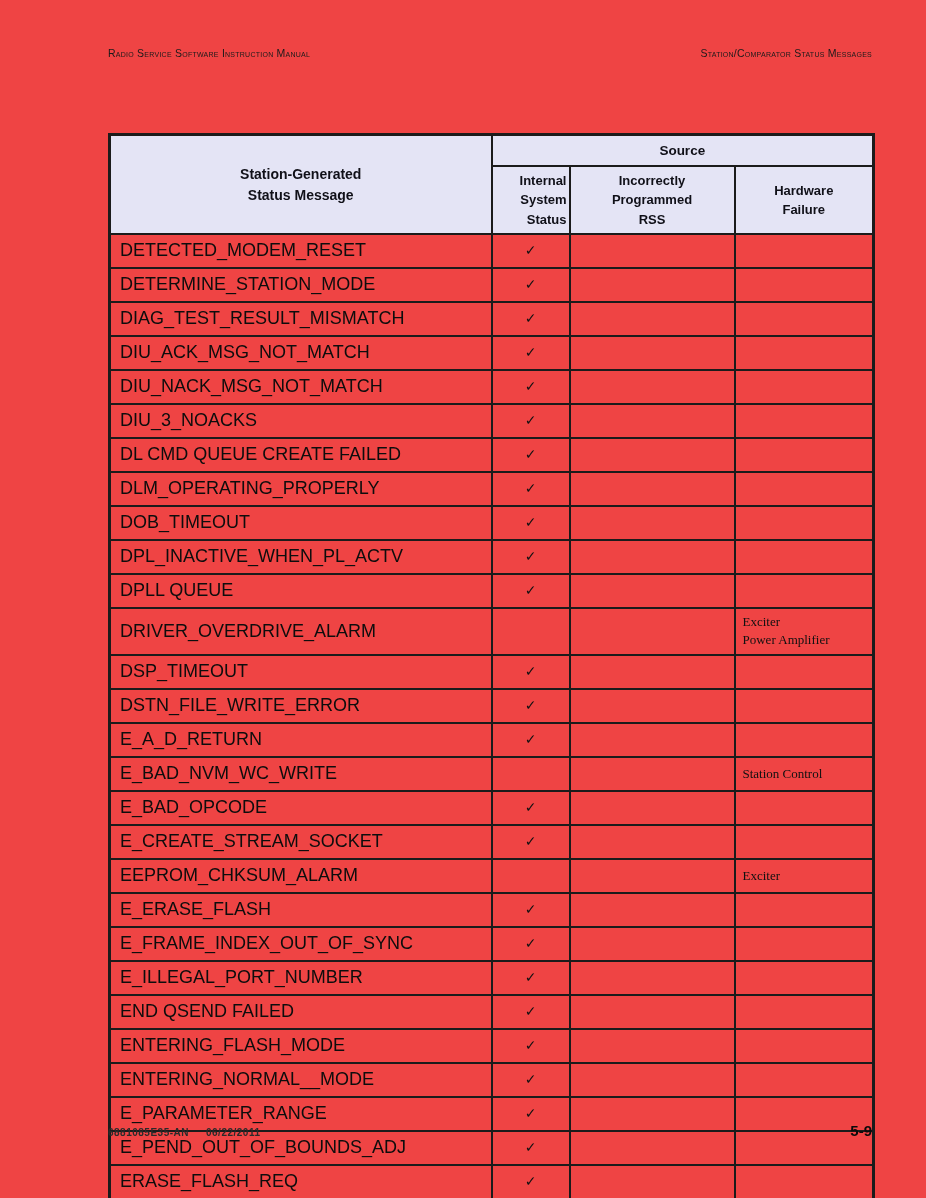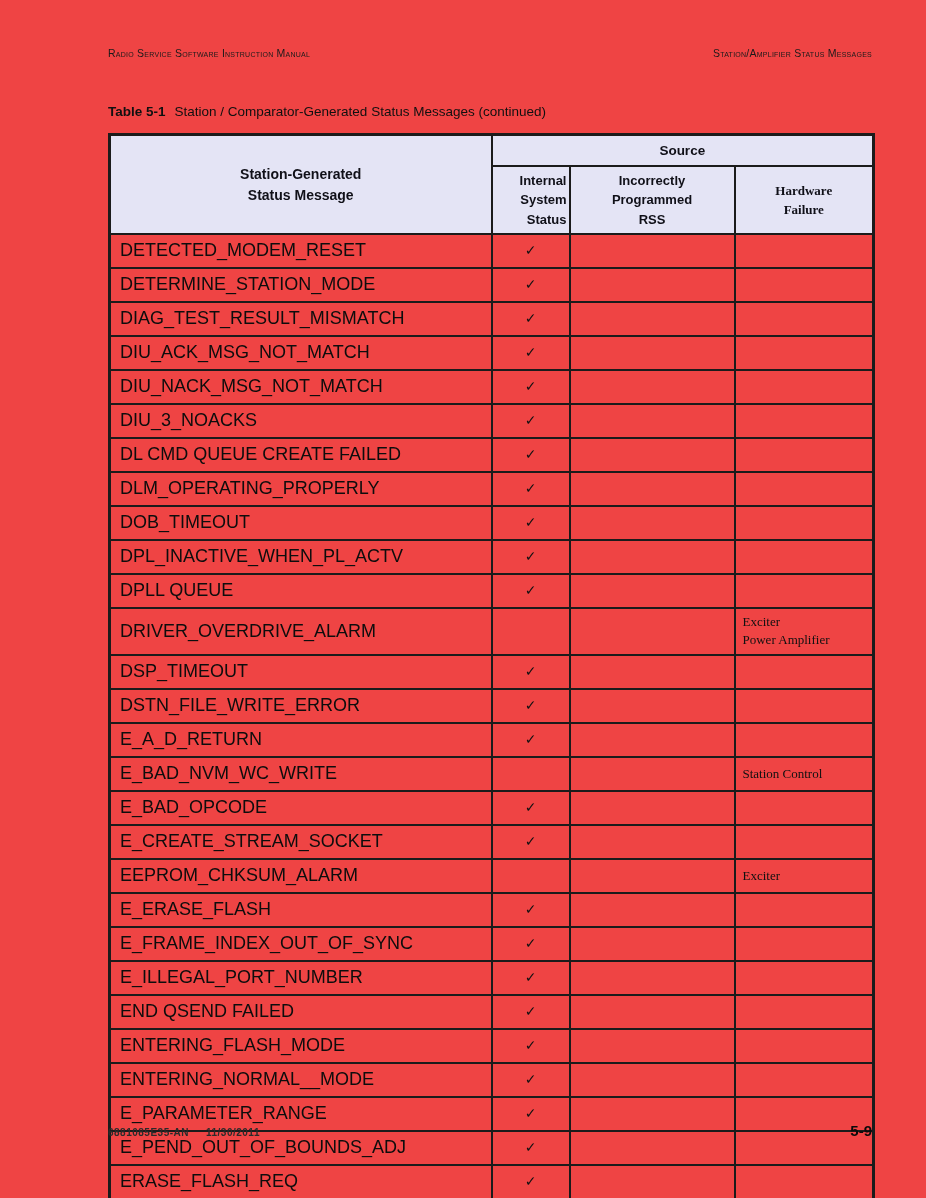--- a/index.html
+++ b/index.html
@@ -80,26 +80,23 @@
   }
   .footer-page { font-size:15px; font-weight:bold; color:#0a0a0a; }
 </style>
 </head>
 <body>
 
 <div class="page">
 
   <div class="running-header">
     <span>Radio Service Software Instruction Manual</span>
-    <span>Station/Amplifier Status Messages</span>
+    <span>Station/Comparator Status Messages</span>
   </div>
 
-  <div class="caption">
-    <span class="caption-label">Table 5-1</span><span class="caption-title">Station / Comparator-Generated Status Messages (continued)</span>
-  </div>
 
   <table class="status-table">
     <colgroup>
       <col style="width:382px">
       <col style="width:78px">
       <col style="width:165px">
       <col style="width:139px">
     </colgroup>
     <thead>
       <tr>
@@ -107,21 +104,21 @@
 Status Message</th>
         <th colspan="3" class="th-source">Source</th>
       </tr>
       <tr>
         <th class="th-sub" style="white-space: pre-line; text-align: right;">Internal
 System
 Status</th>
         <th class="th-sub" style="white-space: pre-line; margin-left: 48px;">Incorrectly
 Programmed
 RSS</th>
-        <th class="th-sub" style="white-space: pre-line; font-family: Liberation Serif, serif;">Hardware
+        <th class="th-sub" style="white-space: pre-line;">Hardware
 Failure</th>
       </tr>
     </thead>
     <tbody>
         <tr>
           <td class="msg">DETECTED_MODEM_RESET</td>
           <td class="chk">✓</td>
           <td class="chk"></td>
           <td class="hw"></td>
         </tr>
@@ -293,18 +290,18 @@
           <td class="chk">✓</td>
           <td class="chk"></td>
           <td class="hw"></td>
         </tr>
       </tbody>
   </table>
 
   <div class="footer">
     <div class="footer-left">
       <span>6881085E35-AN</span>
-      <span>11/30/2011</span>
+      <span>06/22/2011</span>
     </div>
     <span class="footer-page">5-9</span>
   </div>
 
 </div>
 
 </body></html>

